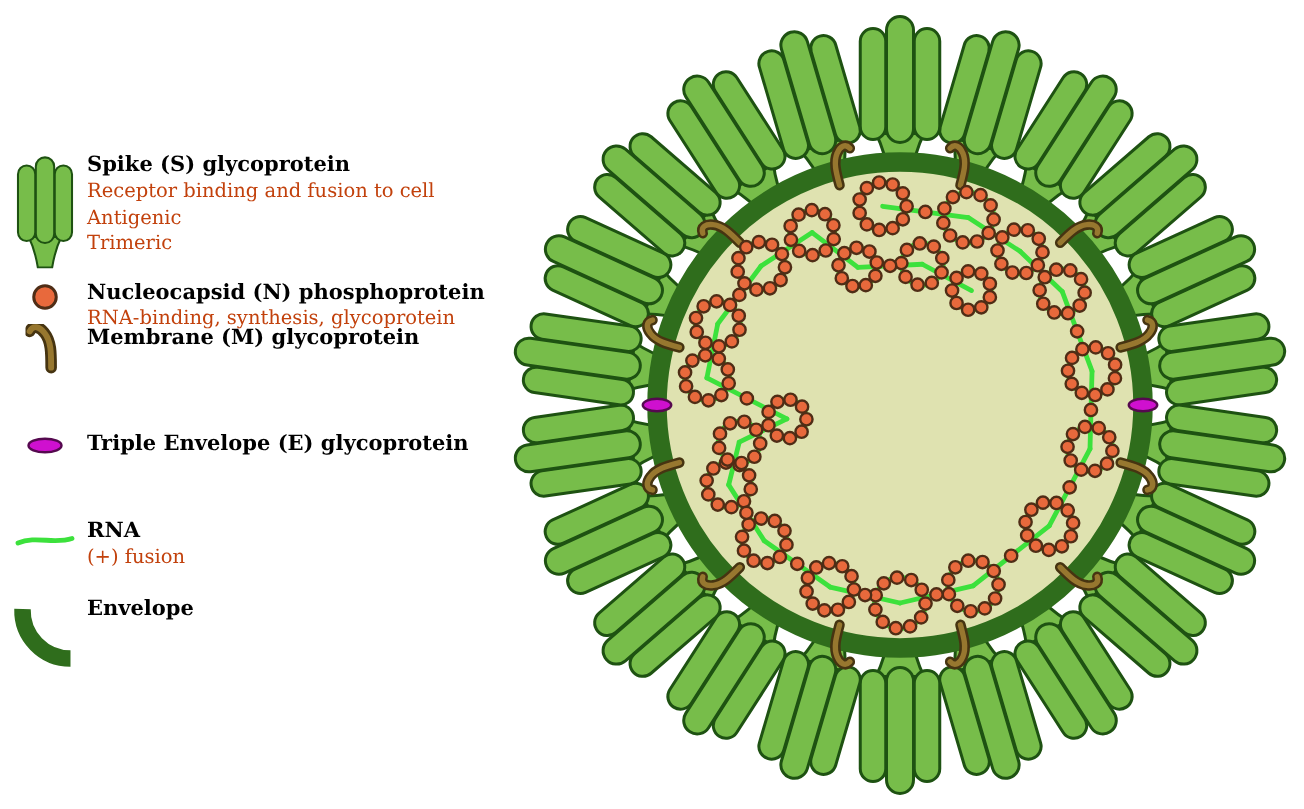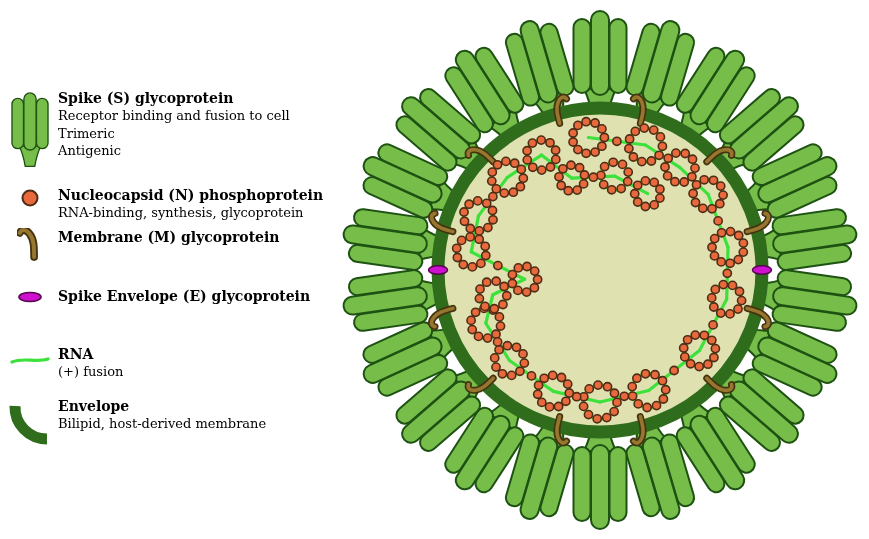--- a/index.html
+++ b/index.html
@@ -11,21 +11,21 @@
     overflow:hidden;
   }
   .stage { position:absolute; inset:0; width:869px; height:539px; }
   #virus-svg { position:absolute; left:0; top:0; }
 
   .legend { position:absolute; left:4px; top:0; width:336px; }
   .legend-item { position:absolute; display:flex; width:336px; }
   .icon-cell { width:52px; flex:0 0 52px; display:flex; justify-content:center; align-items:flex-start; }
   .text-cell { padding-left:2px; }
   .legend-title { font-weight:bold; font-size:14px; line-height:18px; color:#000; }
-  .legend-line  { font-size:13px; line-height:17.5px; color:#000000; }
+  .legend-line  { font-size:13px; line-height:17.5px; color:#c2410c; }
 
   
   .spike-part      { fill:var(--spike-green,#77bd4a); stroke:var(--spike-outline,#1e5212); stroke-width:2; }
   .envelope-circle { fill:var(--interior,#dfe2b0); stroke:var(--envelope-ring,#2f6d1c); stroke-width:13; }
   .mp-under { fill:none; stroke:var(--membrane-outline,#463411); stroke-width:7;   stroke-linecap:round; }
   .mp-over  { fill:none; stroke:var(--membrane-brown,#97772f);  stroke-width:3.6; stroke-linecap:round; }
   .e-protein { fill:var(--e-protein-magenta,#cf10cf); stroke:#55094f; stroke-width:1.6; }
   .rna-line { fill:none; stroke:var(--rna-green,#3ce13c); stroke-width:3.2; stroke-linecap:round; }
   .rna-loop { fill:none; stroke:var(--rna-green,#3ce13c); stroke-width:3.2; }
   .bead     { fill:var(--nucleocapsid-orange,#e8693c); stroke:var(--nucleocapsid-outline,#4f2d16); stroke-width:1.6; }
@@ -363,65 +363,65 @@
         <circle cx="531.5" cy="375.9" r="4.1" class="bead"></circle>
         <circle cx="497.6" cy="341.9" r="4.1" class="bead"></circle>
         <circle cx="497.9" cy="265.6" r="4.1" class="bead"></circle>
         <circle cx="492.9" cy="196.6" r="4.1" class="bead"></circle>
         <circle cx="593.4" cy="177.2" r="4.1" class="bead"></circle>
       </g>
     </svg>
 
   <div class="legend">
 
-    <div class="legend-item" style="top:89px">
+    <div class="legend-item" style="top:101px">
       <div class="icon-cell">
         <svg width="48" height="78" viewBox="0 0 48 78">
           <use href="#spike-shape" transform="translate(24,76) scale(0.68)"></use>
         </svg>
       </div>
       <div class="text-cell">
         <div class="legend-title">Spike (S) glycoprotein</div>
         <div class="legend-line">Receptor binding and fusion to cell</div>
+        <div class="legend-line">Antigenic</div>
         <div class="legend-line">Trimeric</div>
-        <div class="legend-line">Antigenic</div>
       </div>
     </div>
 
     <div class="legend-item" style="top:186px">
       <div class="icon-cell" style="padding-top:2px">
         <svg width="20" height="20" viewBox="0 0 20 20">
           <circle class="bead-big" cx="10" cy="10" r="7.5"></circle>
         </svg>
       </div>
       <div class="text-cell">
         <div class="legend-title">Nucleocapsid (N) phosphoprotein</div>
         <div class="legend-line">RNA-binding, synthesis, glycoprotein</div>
       </div>
     </div>
 
-    <div class="legend-item" style="top:228px">
+    <div class="legend-item" style="top:216px">
       <div class="icon-cell">
         <svg width="26" height="34" viewBox="0 0 26 34">
           <use href="#mprotein-shape" transform="translate(16,17) scale(1.1)"></use>
         </svg>
       </div>
       <div class="text-cell">
         <div class="legend-title">Membrane (M) glycoprotein</div>
       </div>
     </div>
 
     <div class="legend-item" style="top:287px">
       <div class="icon-cell" style="padding-top:3px">
         <svg width="28" height="14" viewBox="0 0 28 14">
           <ellipse class="e-protein" cx="14" cy="7" rx="11" ry="4.5"></ellipse>
         </svg>
       </div>
       <div class="text-cell">
-        <div class="legend-title">Spike Envelope (E) glycoprotein</div>
+        <div class="legend-title">Triple Envelope (E) glycoprotein</div>
       </div>
     </div>
 
     <div class="legend-item" style="top:345px">
       <div class="icon-cell" style="padding-top:9px">
         <svg width="40" height="12" viewBox="0 0 40 12">
           <path class="rna-line" d="M2,8 C 14,3 26,9 38,5"></path>
         </svg>
       </div>
       <div class="text-cell">
@@ -431,18 +431,17 @@
     </div>
 
     <div class="legend-item" style="top:397px">
       <div class="icon-cell" style="padding-top:4px">
         <svg width="46" height="44" viewBox="0 0 46 44">
           <path class="env-arc" d="M 8,5 A 32 32 0 0 0 40,38"></path>
         </svg>
       </div>
       <div class="text-cell">
         <div class="legend-title">Envelope</div>
-        <div class="legend-line">Bilipid, host-derived membrane</div>
       </div>
     </div>
 
   </div>
 </div>
 
 </body></html>

